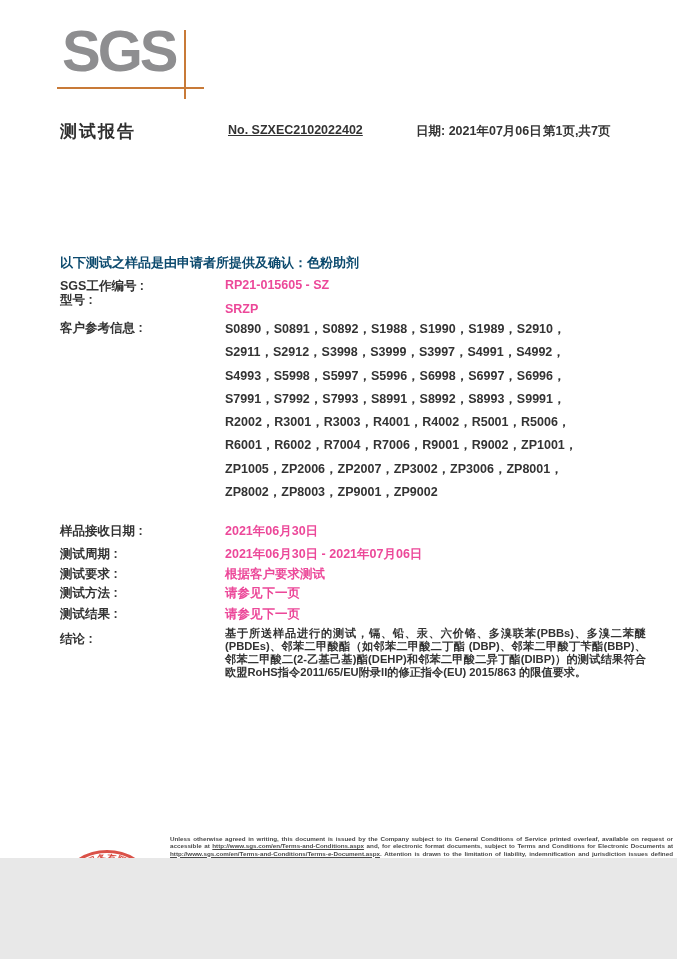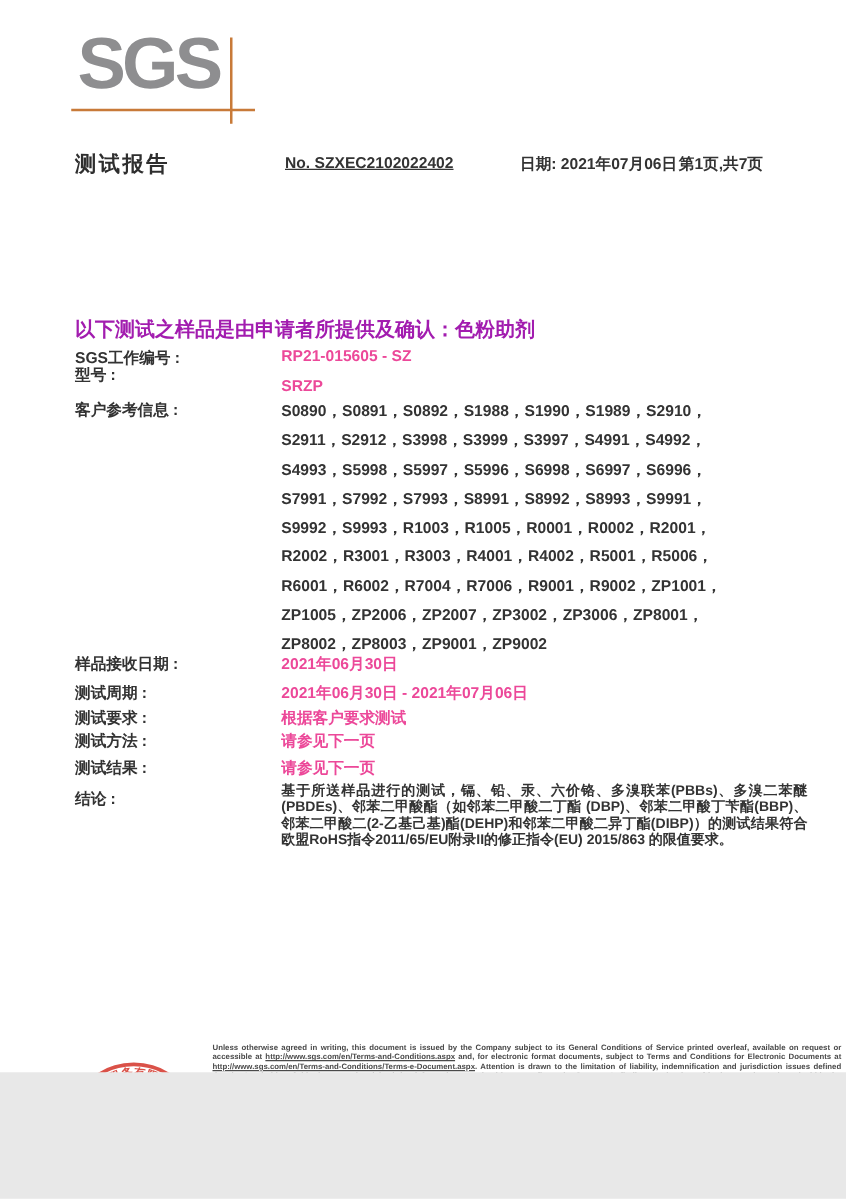--- a/index.html
+++ b/index.html
@@ -17,21 +17,21 @@
   .logo-vline { position:absolute; left:184px; top:30px; width:2px; height:69px; background:#c87a38; }
   .logo-hline { position:absolute; left:57px; top:87px; width:147px; height:2px; background:#c87a38; }
   
   .doc-title { position:absolute; left:60px; top:120px; font-size:17px; font-weight:700; letter-spacing:2px; color:#2e2e2e; }
   .report-no { position:absolute; left:228px; top:123px; font-size:12.5px; font-weight:700; color:#333;text-decoration:underline; }
   .report-date { position:absolute; left:416px; top:123px; font-size:12.5px; font-weight:700; color:#333; }
   .report-pages { position:absolute; left:543px; top:123px; font-size:12.5px; font-weight:700; color:#333; }
   
   .applicant { position:absolute; left:60px; top:160px; font-size:13px; font-weight:700; color:#333; line-height:26px; }
   
-  .statement { position:absolute; left:60px; top:254px; font-size:16px; font-weight:700; color:#a21caf; }
+  .statement { position:absolute; left:60px; top:254px; font-size:13px; font-weight:700; color:#0c4a6e; }
   .flabel { position:absolute; left:60px; font-size:12.5px; font-weight:700; color:#333; white-space:nowrap; }
   .fvalue { position:absolute; left:225px; font-size:12.5px; font-weight:700; color:#ec4899; white-space:nowrap; }
   .ref-lines { position:absolute; left:225px; top:318px; font-size:12.5px; font-weight:700; color:#333; line-height:23.3px; }
   .conclusion-text {
     position:absolute; left:225px; top:627px; width:421px; font-size:11.2px;
     line-height:13px; font-weight:700; color:#333; text-align:justify;
   }
   
   .footer-text { position:absolute; left:170px; top:835px; width:503px; }
   .legal { font-size:6.25px; line-height:7.35px; color:#4a4a4a; text-align:justify; font-weight:700; }
@@ -72,21 +72,20 @@
 
   <div class="flabel" style="top:292px">型号 :</div>
   <div class="fvalue" style="top:302px">SRZP</div>
 
   <div class="flabel" style="top:320px">客户参考信息 :</div>
   <div class="ref-lines">
     <div>S0890，S0891，S0892，S1988，S1990，S1989，S2910，</div>
     <div>S2911，S2912，S3998，S3999，S3997，S4991，S4992，</div>
     <div>S4993，S5998，S5997，S5996，S6998，S6997，S6996，</div>
     <div>S7991，S7992，S7993，S8991，S8992，S8993，S9991，</div>
-    <div>S9992，S9993，R1003，R1005，R0001，R0002，R2001，</div>
     <div>R2002，R3001，R3003，R4001，R4002，R5001，R5006，</div>
     <div>R6001，R6002，R7004，R7006，R9001，R9002，ZP1001，</div>
     <div>ZP1005，ZP2006，ZP2007，ZP3002，ZP3006，ZP8001，</div>
     <div>ZP8002，ZP8003，ZP9001，ZP9002</div>
   </div>
 
   <div class="flabel" style="top:523px">样品接收日期 :</div>
   <div class="fvalue" style="top:523px">2021年06月30日</div>
 
   <div class="flabel" style="top:546px">测试周期 :</div>

